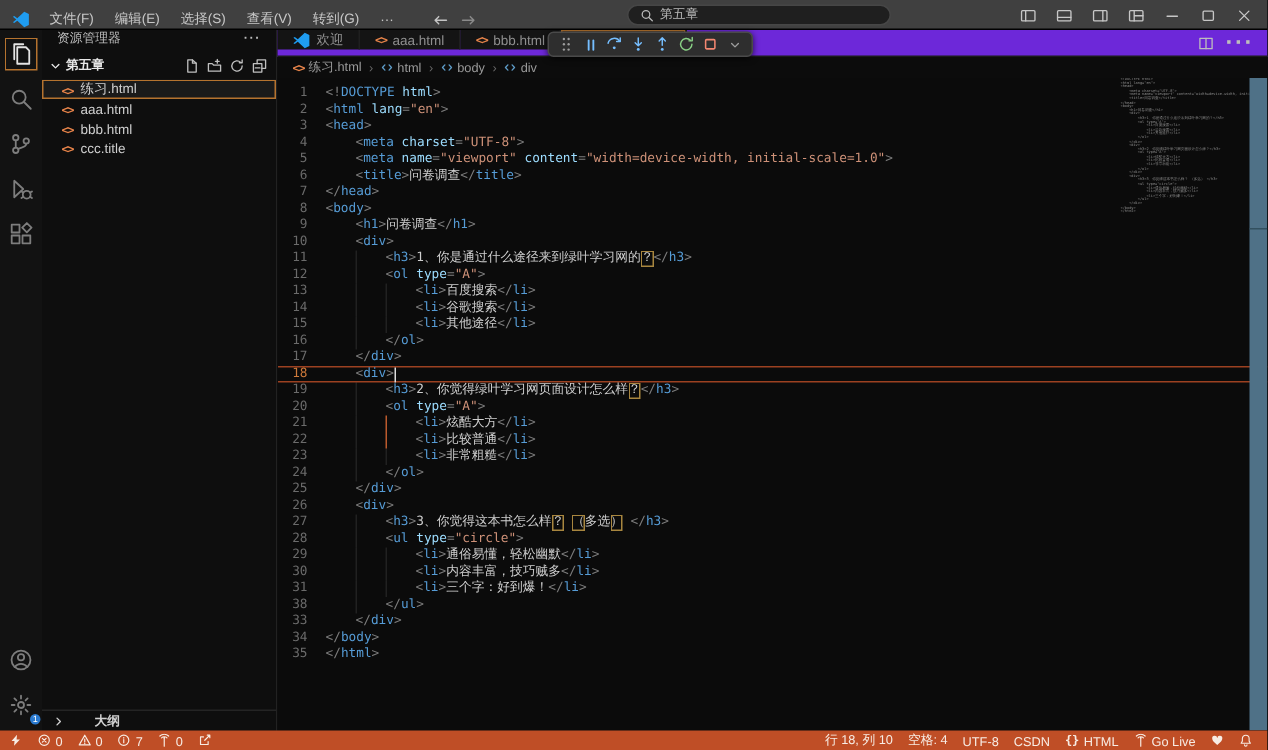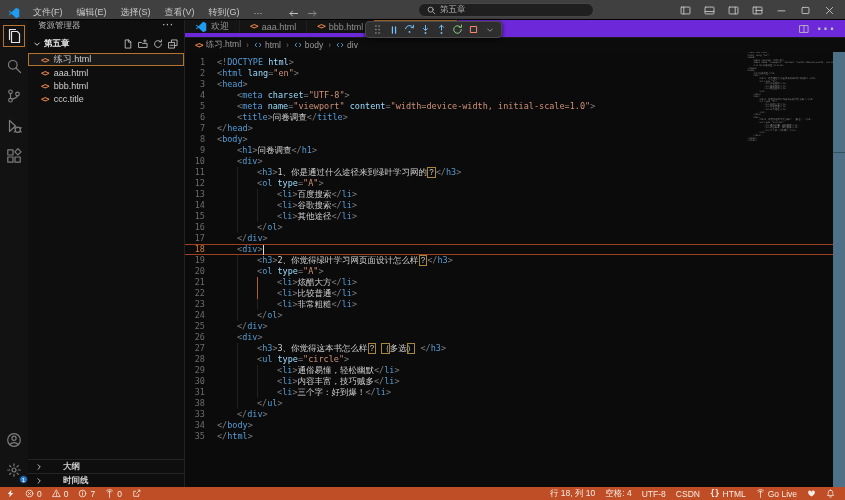--- a/index.html
+++ b/index.html
@@ -276,26 +276,20 @@
             <span class="fileicon"><span class="htmlicon">&lt;&gt;</span></span>
             <span>ccc.title</span>
           </div>
         </div>
       <div class="sb-bottom" id="sb-panels">
           <div class="sb-panel">
             <svg width="8" height="8" viewBox="0 0 16 16" fill="none" stroke="currentColor" stroke-width="1.8" stroke-linecap="round" stroke-linejoin="round">
               <path d="M6 3.5 10.5 8 6 12.5"></path>
             </svg>
             <span>大纲</span>
-          </div>
-          <div class="sb-panel">
-            <svg width="8" height="8" viewBox="0 0 16 16" fill="none" stroke="currentColor" stroke-width="1.8" stroke-linecap="round" stroke-linejoin="round">
-              <path d="M6 3.5 10.5 8 6 12.5"></path>
-            </svg>
-            <span>时间线</span>
           </div>
         </div>
     </div>
 
     <div class="editor">
       <div class="tabbar">
         <div id="tabs">
             <div class="tab">
               <svg width="12" height="12" viewBox="0 0 16 16">
                 <path fill="#1f9cf0" d="M10.9 1.1 4.7 6.9 2 4.9l-1.2.6 3 2.5-3 2.5 1.2.6 2.7-2 6.2 5.8 4.1-2V3.1z"></path>

